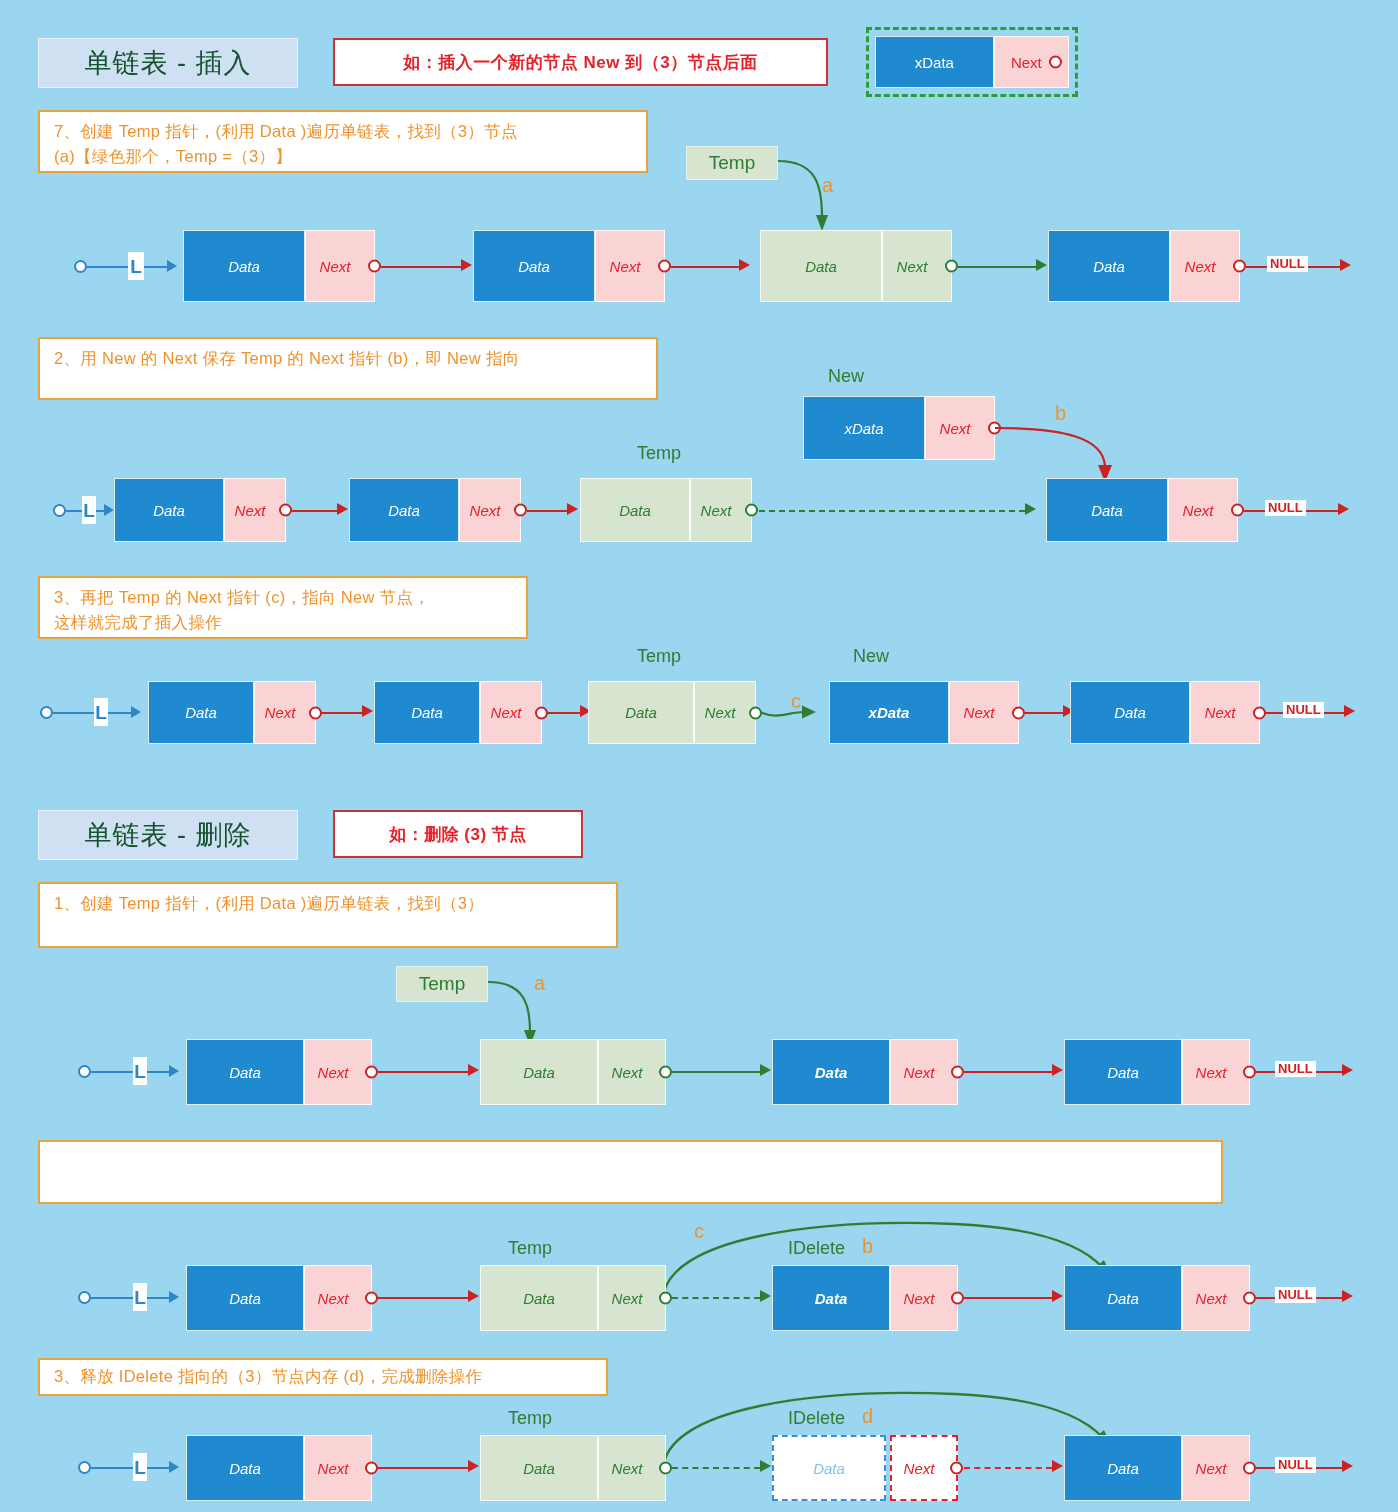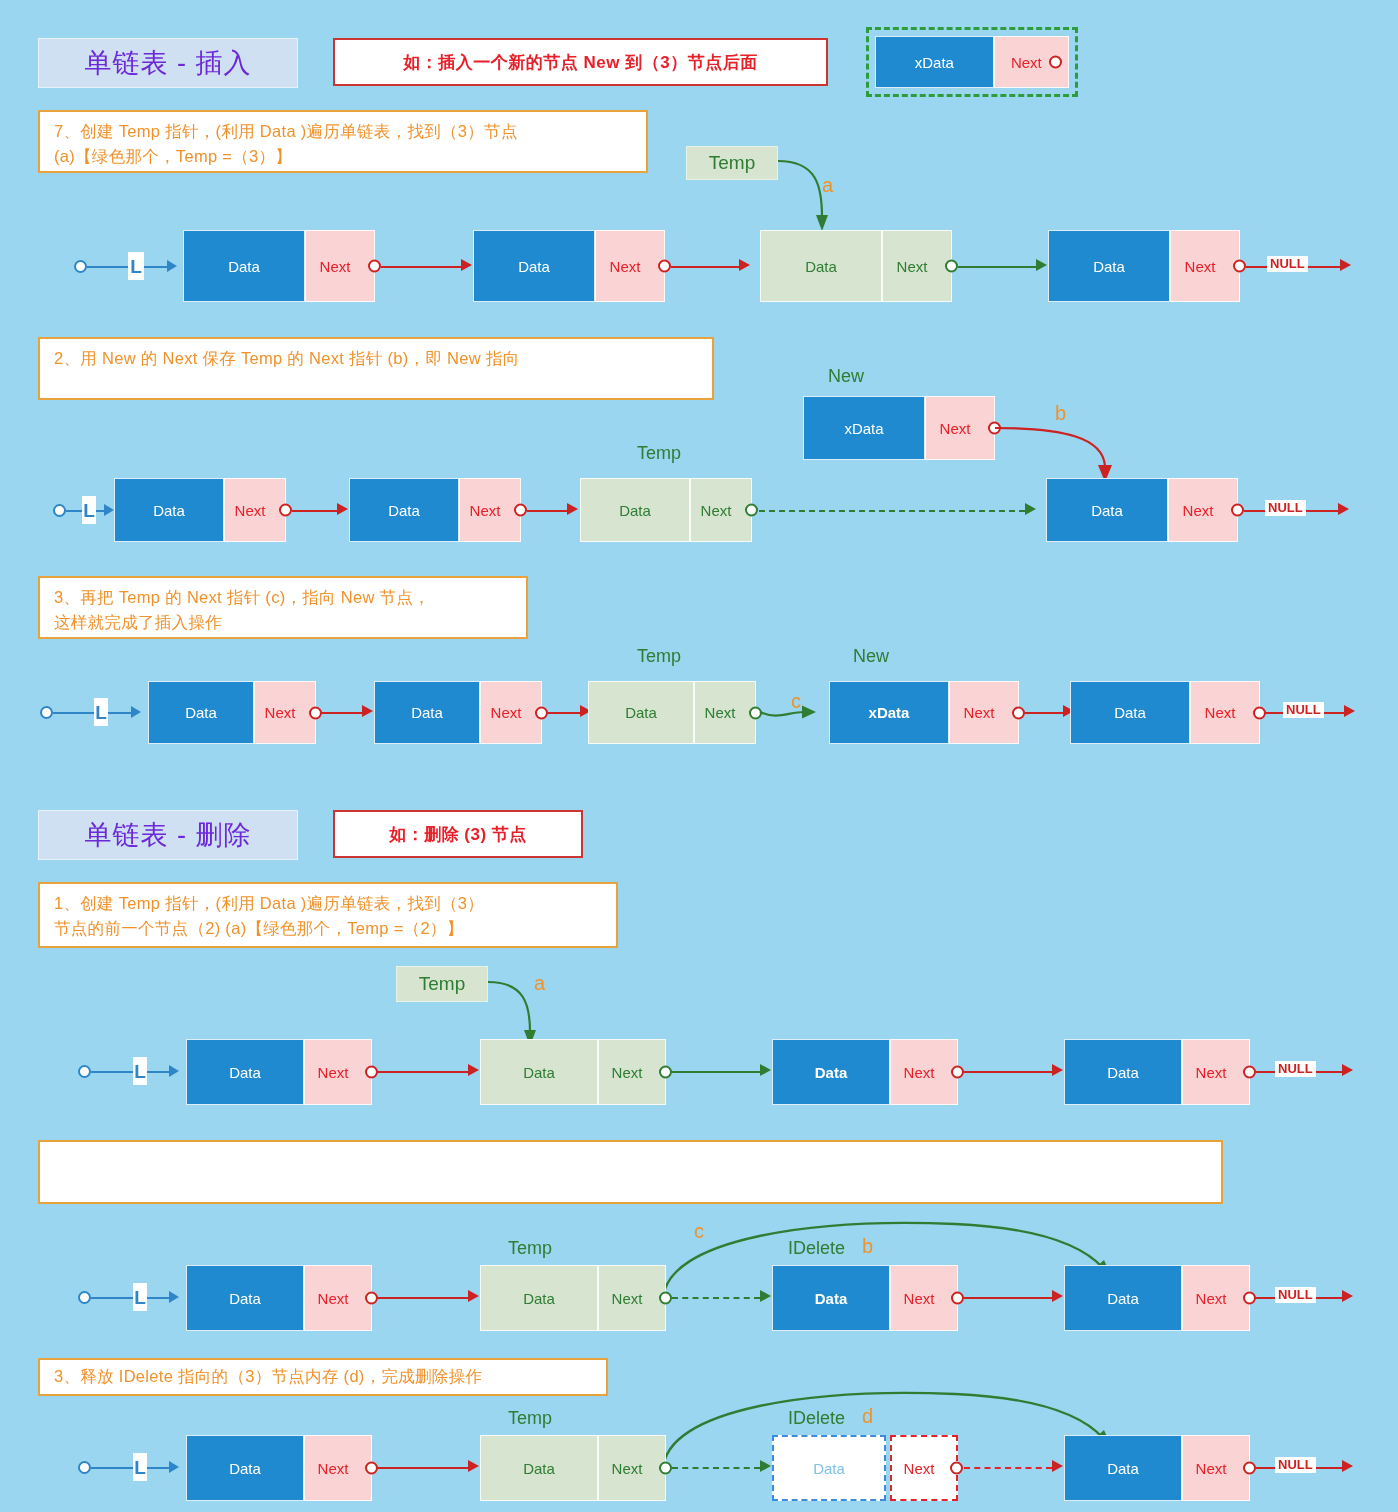--- a/index.html
+++ b/index.html
@@ -10,21 +10,21 @@
     position: relative;
     overflow: hidden;
   }
   .canvas { position: relative; width: 1398px; height: 1512px; }
 
   
   .sec-title {
     position: absolute;
     background: #CEE0F2;
     border: 1px solid #E8F2FA;
-    color: #6d28d9;
+    color: #14532d;
     font-size: 27px;
     display: flex; align-items: center; justify-content: center;
     letter-spacing: 1px;
   }
 
   
   .ex-box {
     position: absolute;
     background: #FFFFFF;
     border: 2px solid #CC3333;
@@ -50,21 +50,21 @@
 
   
   .legend-wrap {
     position: absolute;
     border: 3px dashed #2E9C3C;
     padding: 6px;
     display: flex;
   }
 
   
-  .node { position: absolute; display: flex; }
+  .node { position: absolute; display: flex; font-style: italic; }
   .cell {
     display: flex; align-items: center; justify-content: center;
     border: 1px solid rgba(255,255,255,0.85);
     font-size: 15px;
     position: relative;
   }
   .cell.data-blue { background: #1F8ACF; color: #FFFFFF; }
   .cell.next-pink { background: #FAD4D4; color: #E8202A; padding-right: 10px; }
   .cell.data-green { background: #D6E4D0; color: #2E7D32; }
   .cell.next-green { background: #D6E4D0; color: #2E7D32; padding-right: 10px; }
@@ -231,21 +231,21 @@
     <div class="cell data-blue" style="width:122px;">Data</div>
     <div class="cell next-pink" style="width:70px;">
       <span>Next</span>
       <span class="pdot red"></span>
     </div>
   </div>
   <div class="line red" style="left:1246px; top:266px; width:94px;"></div>
   <div class="null-chip" style="left:1267px; top:256px;">NULL</div>
   <div class="ahead red" style="left:1340px; top:259px;"></div>
 
-  <div class="step-box" style="left:38px; top:337px; width:676px; height:63px;">
+  <div class="step-box" style="left:38px; top:337px; width:620px; height:63px;">
     <div>2、用 New 的 Next 保存 Temp 的 Next 指针 (b)，即 New 指向</div>
   </div>
 
   <div class="node-label" style="left:828px; top:366px;">New</div>
   <div class="node" style="left:803px; top:396px; width:192px; height:64px;">
     <div class="cell data-blue" style="width:122px;">xData</div>
     <div class="cell next-pink" style="width:70px;">
       <span>Next</span>
       <span class="pdot red"></span>
     </div>
@@ -370,21 +370,20 @@
   <div class="line red" style="left:1266px; top:712px; width:78px;"></div>
   <div class="null-chip" style="left:1283px; top:702px;">NULL</div>
   <div class="ahead red" style="left:1344px; top:705px;"></div>
 
   <div class="sec-title" style="left:38px; top:810px; width:260px; height:50px;">单链表 - 删除</div>
 
   <div class="ex-box" style="left:333px; top:810px; width:250px; height:48px;">如：删除 (3) 节点</div>
 
   <div class="step-box" style="left:38px; top:882px; width:580px; height:66px;">
     <div>1、创建 Temp 指针，(利用 Data )遍历单链表，找到（3）</div>
-    <div>节点的前一个节点（2) (a)【绿色那个，Temp =（2）】</div>
   </div>
 
   <div class="ptr-badge" style="left:396px; top:966px; width:92px; height:36px;">Temp</div>
   <svg class="arc" style="left:488px; top:976px; width:70px; height:80px;">
     <path d="M 0 6 C 36 6, 42 28, 42 56" stroke="#2E7D32" stroke-width="2.2" fill="none"></path>
     <polygon points="42,70 36,54 48,54" fill="#2E7D32"></polygon>
   </svg>
   <div class="arc-label" style="left:534px; top:972px;">a</div>
 
   <div class="start-dot" style="left:78px; top:1065px;"></div>

